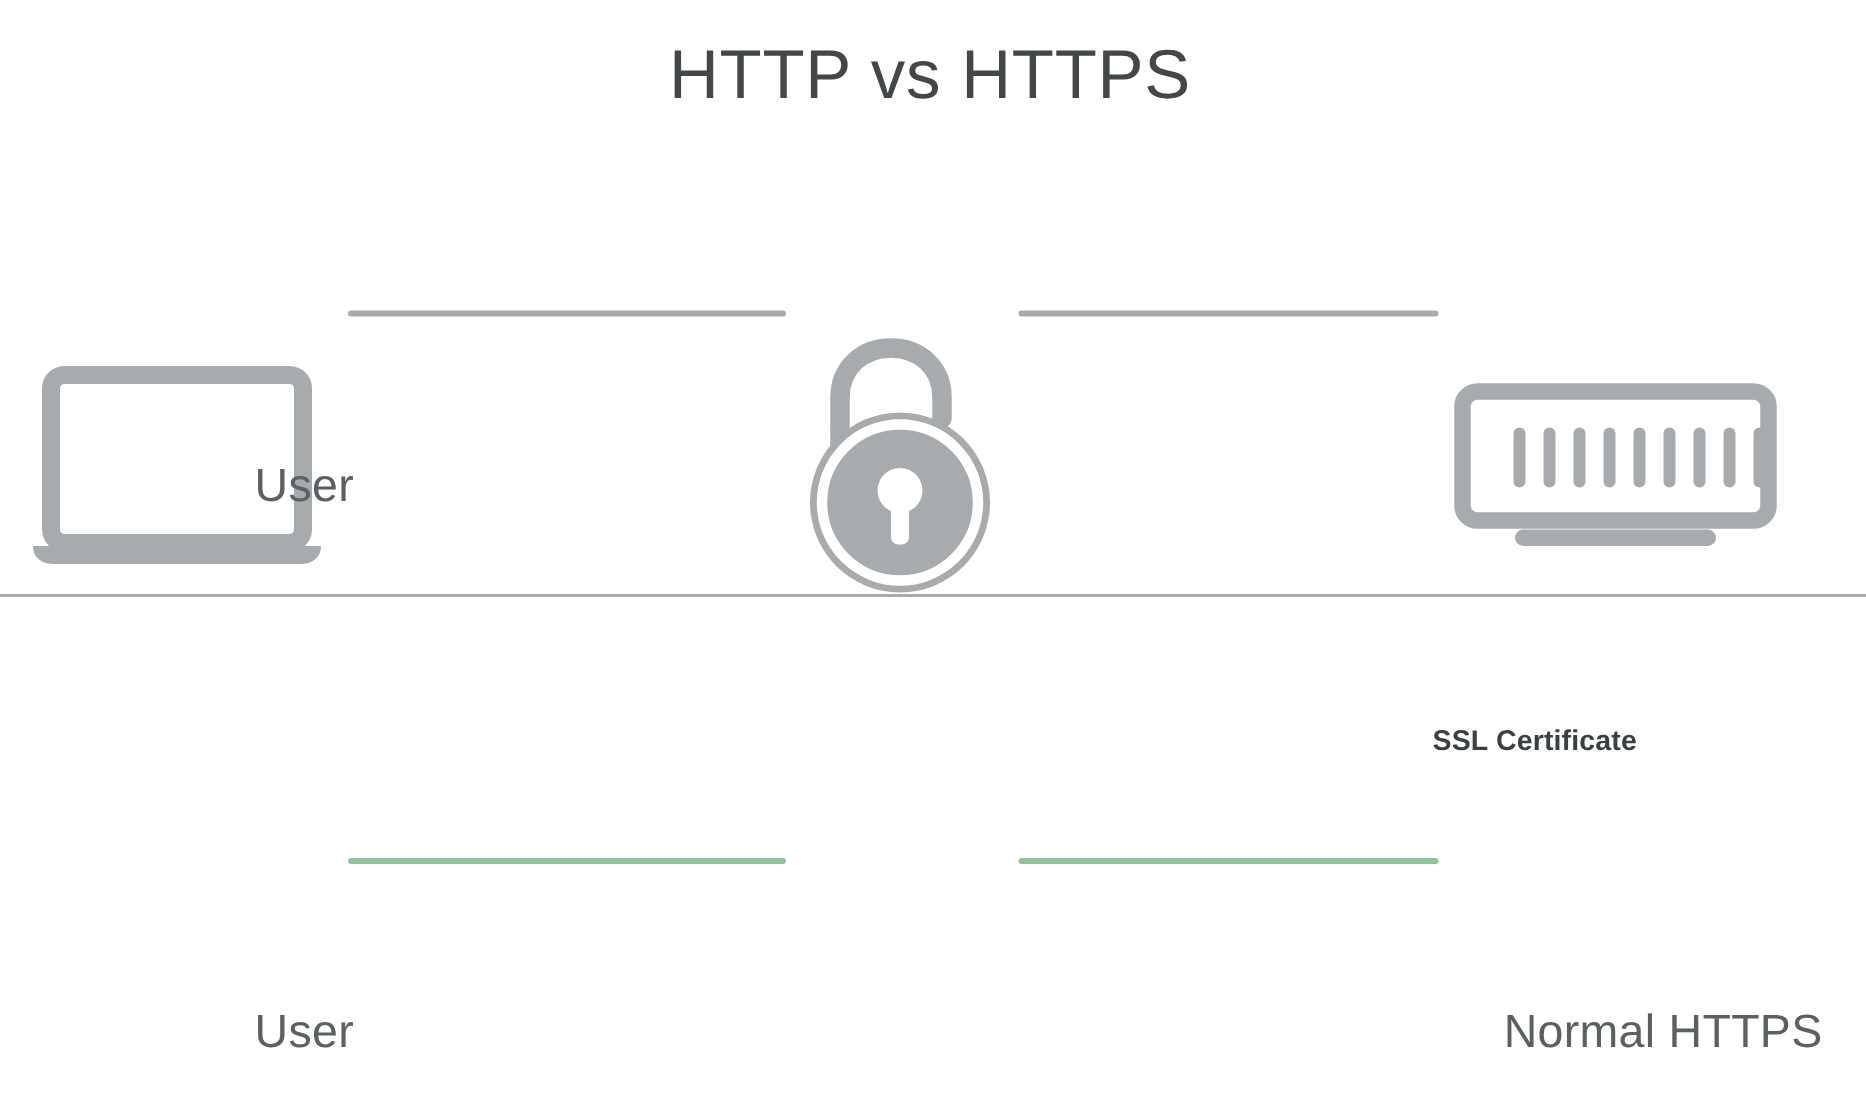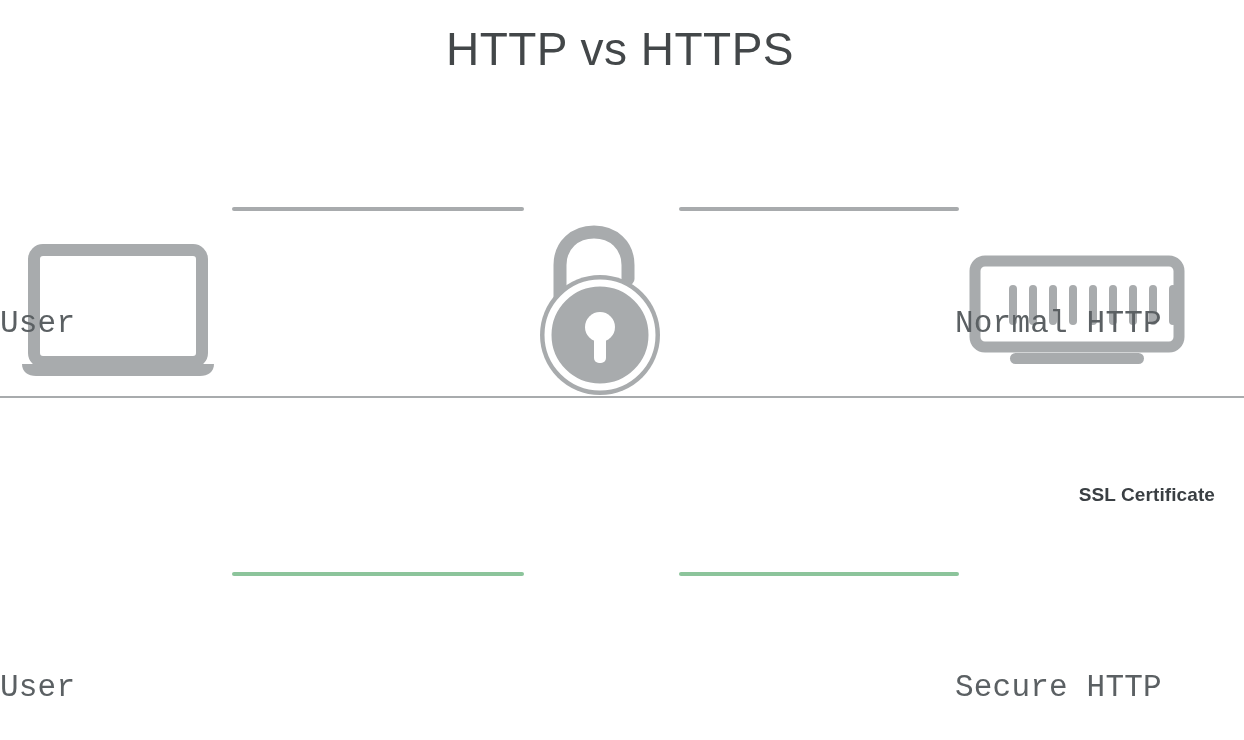--- a/index.html
+++ b/index.html
@@ -48,22 +48,21 @@
   .row {
     position: absolute;
     left: 0;
     width: 1244px;
   }
   .row-http  { top: 110px;  height: 270px; }
   .row-https { top: 415px;  height: 300px; }
 
   .cell {
     position: absolute;
-    text-align: left;
-    font-family: Liberation Mono, monospace;
+    text-align: right;
   }
   .cell-left   { left: 0px;   width: 236px; }
   .cell-mid    { left: 415px; width: 370px; }
   .cell-right  { left: 955px; width: 260px; }
 
   .caption {
     font-size: 31px;
     font-weight: 400;
     color: #5b6063;
     letter-spacing: 0.2px;
@@ -92,21 +91,21 @@
 
   .laptop-1 { left: 18px;  top: 132px; }
   .lock-1   { left: 528px; top: 113px; }
   .server-1 { left: 968px; top: 145px; }
 
   .ssl-label {
     position: absolute;
     left: 955px;
     top: 484px;
     width: 260px;
-    text-align: right;
+    text-align: left;
     font-size: 19px;
     font-weight: 700;
     color: #3a3f43;
     letter-spacing: 0.1px;
     white-space: nowrap;
   }
 
   .cap-1 { top: 196px; }   
   .cap-2 { top: 255px; }   
 </style>
@@ -153,37 +152,34 @@
           <rect x="181" y="30" width="8" height="40" rx="4"></rect>
           <rect x="201" y="30" width="8" height="40" rx="4"></rect>
         </g>
         <rect x="42" y="98" width="134" height="11" rx="5.5" fill="#a8abad"></rect>
       </svg>
     </span>
 
     <div class="cell cell-left cap-1">
       <span class="caption">User</span>
     </div>
-    <div class="cell cell-right cap-1">
-      <span class="caption">Normal HTTP</span>
-    </div>
   </div>
 
   <div class="connector conn-gray conn-1a"></div>
   <div class="connector conn-gray conn-1b"></div>
 
   <div class="divider"></div>
 
   <div class="row row-https">
 
     <div class="cell cell-left cap-2">
       <span class="caption">User</span>
     </div>
     <div class="cell cell-right cap-2">
-      <span class="caption">Secure HTTP</span>
+      <span class="caption">Normal HTTPS</span>
     </div>
   </div>
 
   <div class="ssl-label">SSL Certificate</div>
 
   <div class="connector conn-green conn-2a"></div>
   <div class="connector conn-green conn-2b"></div>
 
 </div>
 

